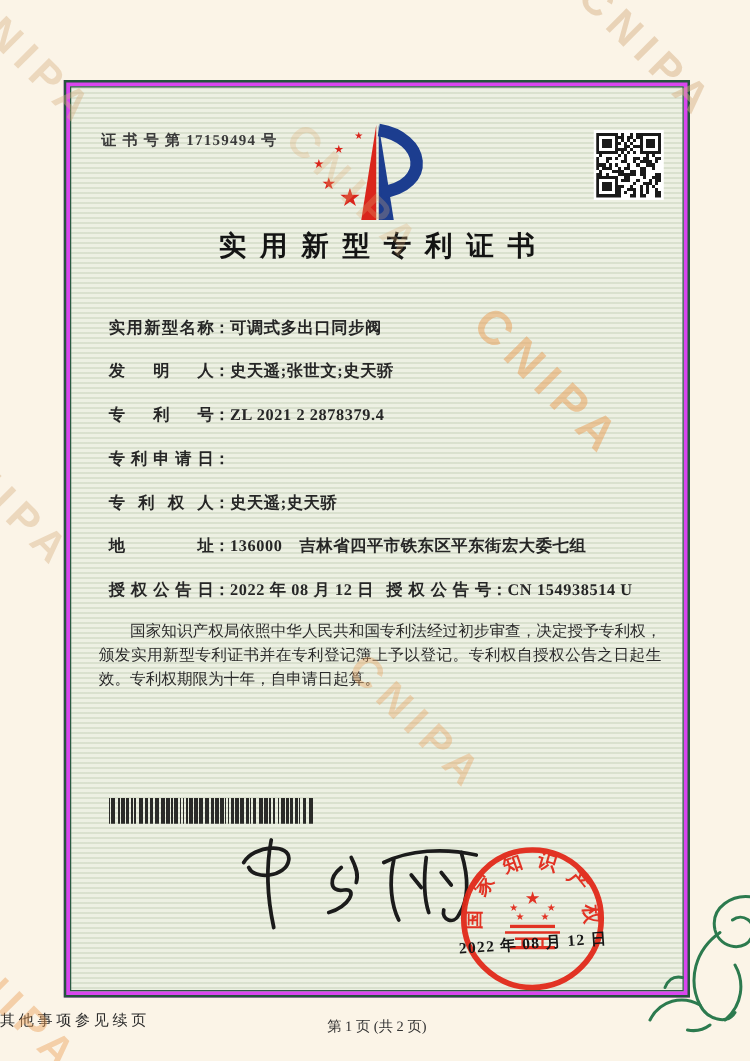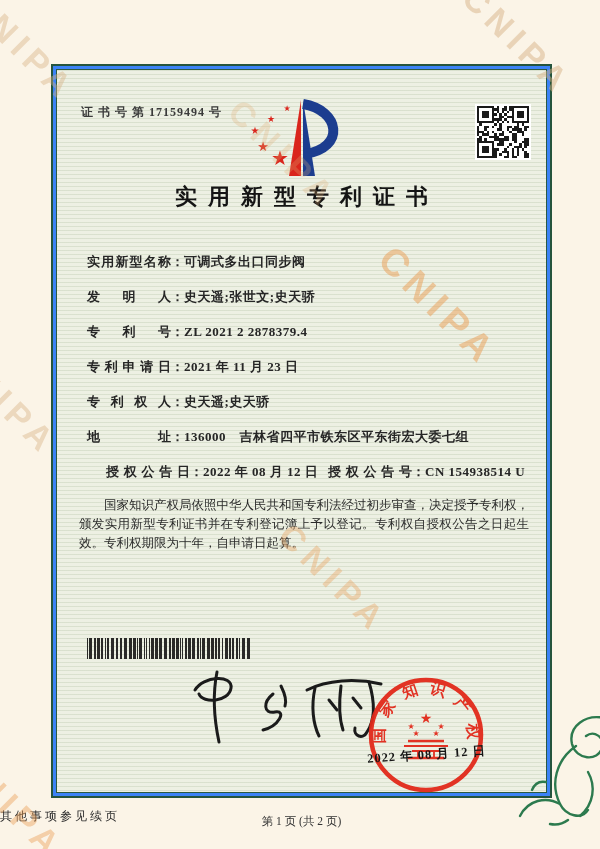--- a/index.html
+++ b/index.html
@@ -16,21 +16,21 @@
   .wm1{left:-14px;top:-16px;color:rgba(214,176,132,.42);}
   .wm2{left:482px;top:-22px;color:rgba(214,176,132,.48);}
   .wm3{left:400px;top:238px;color:rgba(233,156,82,.50);font-size:38px;}
   .wm4{left:-32px;top:338px;color:rgba(214,176,132,.42);}
   .wm5{left:298px;top:516px;color:rgba(233,156,82,.36);}
   .wm6{left:-26px;top:742px;color:rgba(233,156,82,.42);}
   .wm7{left:248px;top:92px;color:rgba(224,172,116,.28);}
   
   .frame{
     position:absolute;left:51px;top:64px;width:501px;height:734px;
-    border:2px solid #24543d;padding:3px;background:#3b82f6;box-sizing:border-box;z-index:1;
+    border:2px solid #24543d;padding:3px;background:#d946ef;box-sizing:border-box;z-index:1;
   }
   .frame-inner{
     position:relative;width:100%;height:100%;box-sizing:border-box;
     border:1px solid #2a5a42;
     background:#edf0e3;
     background-image:repeating-linear-gradient(to bottom,
         rgba(186,200,172,.38) 0px, rgba(186,200,172,.38) 1px,
         rgba(237,240,227,0) 1px, rgba(237,240,227,0) 4px);
   }
   
@@ -42,21 +42,21 @@
          font-size:22px;font-weight:700;letter-spacing:11px;padding-left:11px;
          box-sizing:border-box;color:#141414;}
   
   .fields{position:absolute;left:30px;top:182px;width:446px;font-size:13px;
           font-weight:600;color:#262626;}
   .frow{display:flex;line-height:20px;margin-bottom:15px;white-space:nowrap;}
   .flabel{display:inline-block;width:84px;text-align:justify;text-align-last:justify;}
   .fcolon{display:inline-block;width:13px;}
   .fvalue{letter-spacing:.5px;}
   .frow-split{position:relative;display:block;}
-  .fpair{display:inline-flex;margin-left:19px;}
+  .fpair{display:inline-flex;}
   .fpair.right{position:absolute;left:222px;top:0;}
   
   .body-text{position:absolute;left:22px;top:426px;width:450px;
              font-size:12.5px;line-height:19px;text-align:justify;color:#2b2b2b;font-weight:500;}
   .body-text p{margin:0;text-indent:2em;}
   
   .barcode{position:absolute;left:30px;top:568px;}
   .director{position:absolute;left:33px;top:616px;font-size:13.5px;font-weight:700;
             color:#1d1d1d;line-height:26px;letter-spacing:2px;}
   .signature{position:absolute;left:98px;top:594px;}
@@ -357,21 +357,20 @@
             <span class="fvalue">史天遥;张世文;史天骄</span>
         </div>
         <div class="frow">
           <span class="flabel">专利号</span>
             <span class="fcolon">：</span>
             <span class="fvalue">ZL 2021 2 2878379.4</span>
         </div>
         <div class="frow">
           <span class="flabel">专利申请日</span>
             <span class="fcolon">：</span>
-            <span class="fvalue">2021 年 11 月 23 日</span>
         </div>
         <div class="frow">
           <span class="flabel">专利权人</span>
             <span class="fcolon">：</span>
             <span class="fvalue">史天遥;史天骄</span>
         </div>
         <div class="frow">
           <span class="flabel">地址</span>
             <span class="fcolon">：</span>
             <span class="fvalue">136000　吉林省四平市铁东区平东街宏大委七组</span>

